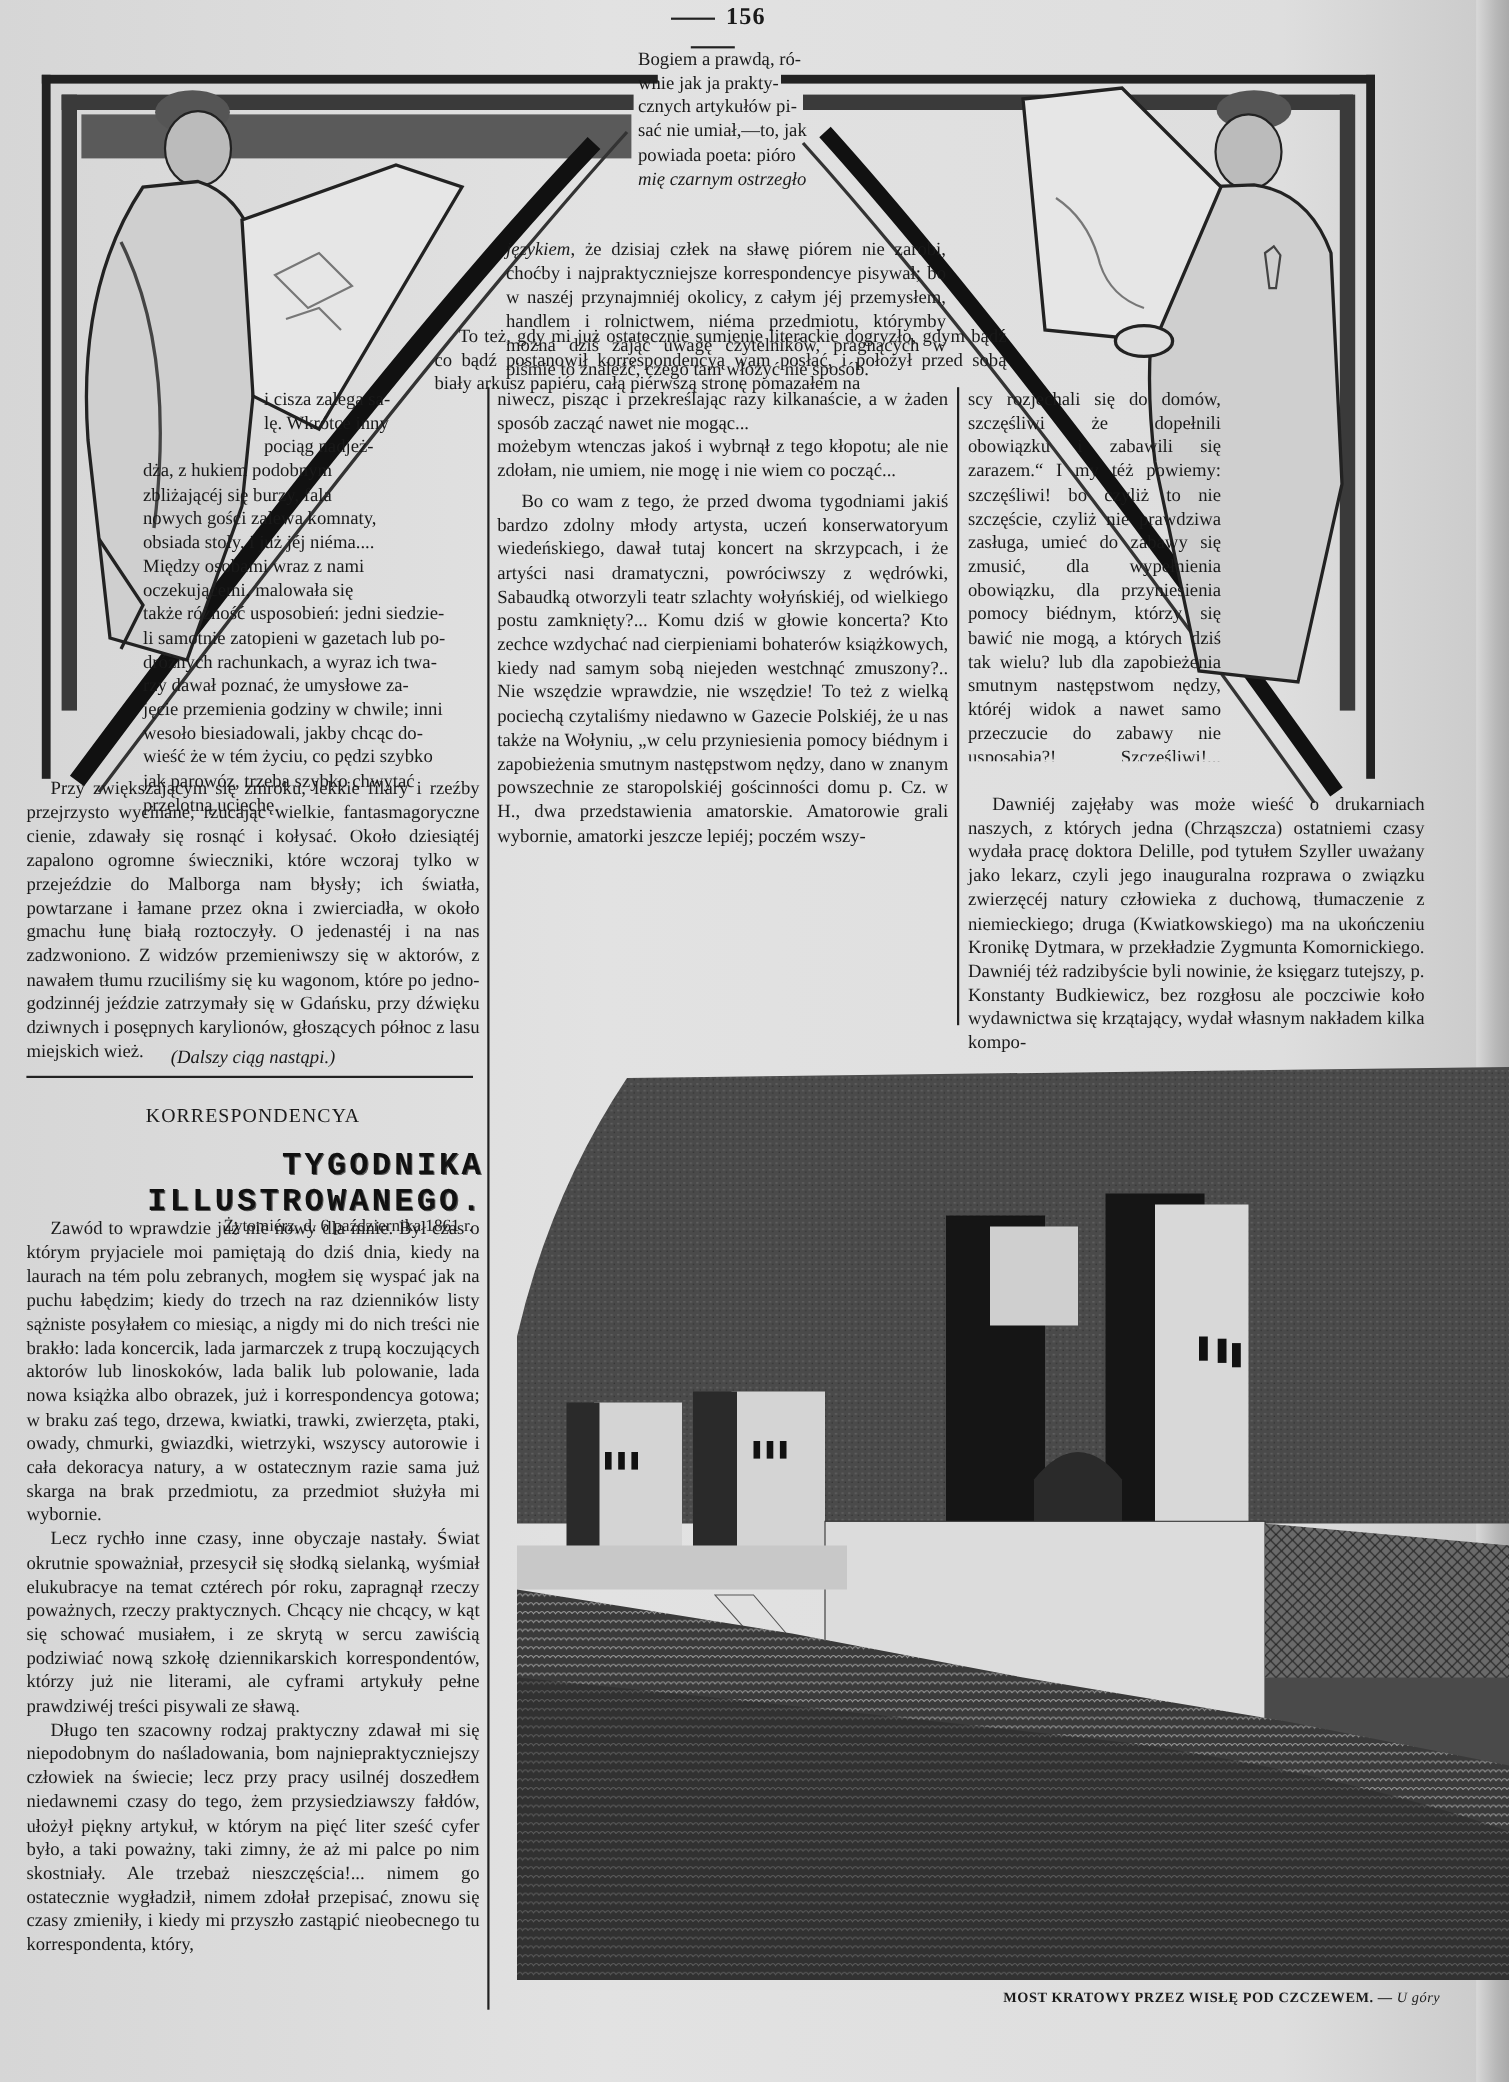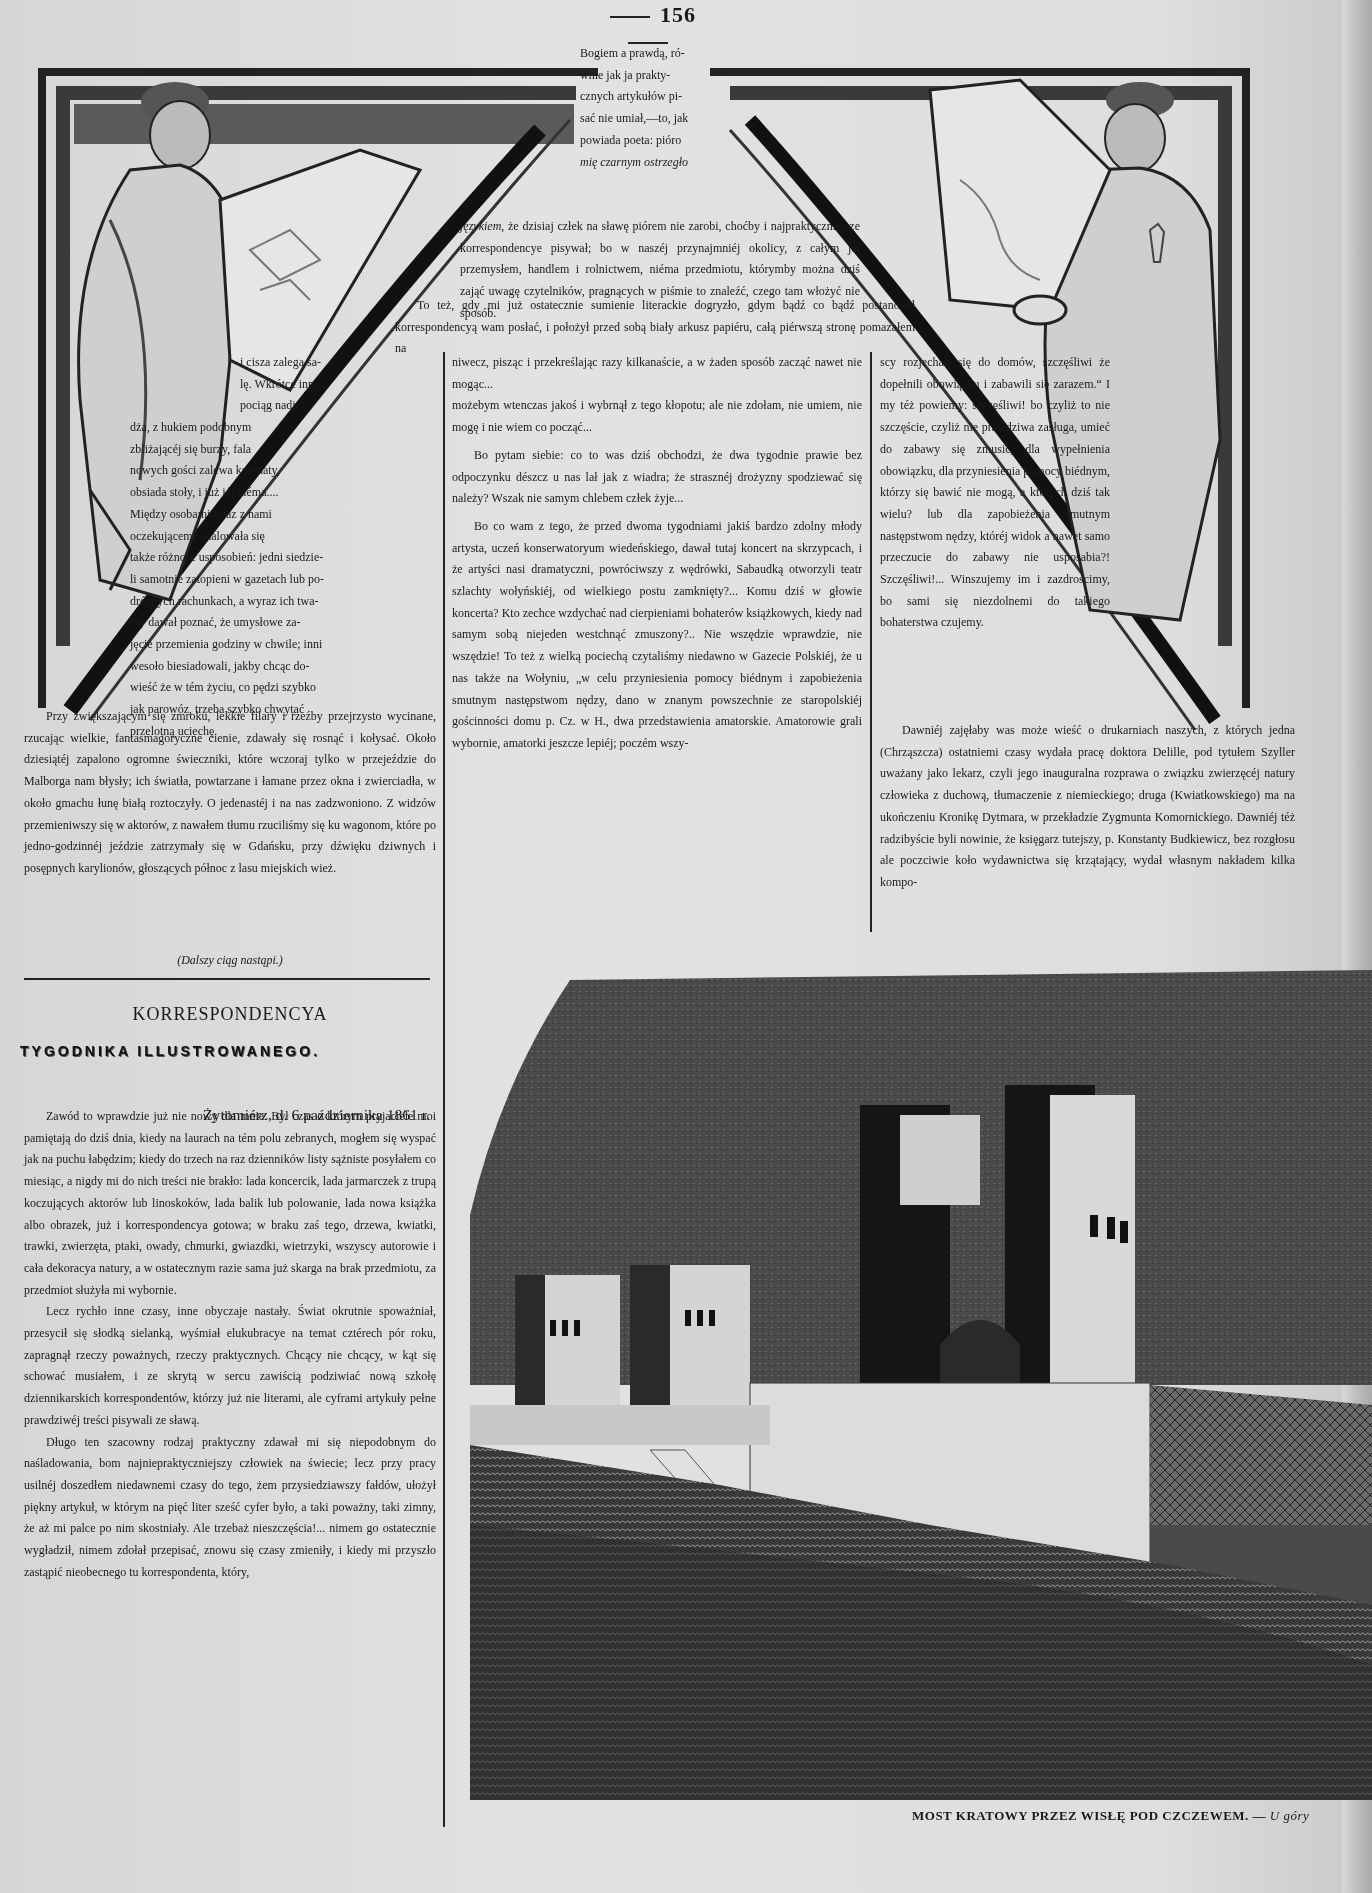--- a/index.html
+++ b/index.html
@@ -4,31 +4,31 @@
 <style>
   html,body{margin:0;padding:0;}
   body{width:1372px;height:1893px;background:#dcdcdc;position:relative;overflow:hidden;
        font-family:"Liberation Serif","DejaVu Serif",serif;color:#1a1a1a;}
   .page{position:absolute;left:0;top:0;width:1372px;height:1893px;
         background:linear-gradient(90deg,#d6d6d6 0%,#e2e2e2 40%,#dedede 85%,#c9c9c9 100%);}
   .binding{position:absolute;right:0;top:0;width:30px;height:1893px;
            background:linear-gradient(90deg,#d8d8d8,#b8b8b8 60%,#a9a9a9);}
   .pgnum{position:absolute;top:2px;left:578px;width:140px;text-align:center;font-size:22px;font-weight:bold;letter-spacing:1px;}
   .pgnum::before,.pgnum::after{content:"";display:inline-block;width:40px;height:2px;background:#222;vertical-align:middle;margin:0 10px;}
-  .txt{position:absolute;font-size:12px;line-height:21.7px;text-align:justify;font-family:Liberation Serif, serif;}
+  .txt{position:absolute;font-size:17px;line-height:21.7px;text-align:justify;font-family:Liberation Serif, serif;}
   .txt p{margin:0;}
   .ind{text-indent:22px;}
   .it{font-style:italic;}
   .vline{position:absolute;width:2px;background:#222;}
   .hline{position:absolute;height:2px;background:#222;}
   .figure{position:absolute;}
   .verse{margin:12px 0 12px 28px !important;text-align:left;}
   .h1{position:absolute;left:20px;width:420px;text-align:center;font-size:18px;letter-spacing:1px;}
-  .h2{position:absolute;left:20px;width:420px;text-align:left;font-family:Liberation Sans, sans-serif;
-      font-weight:bold;font-size:14px;letter-spacing:3px;color:#111;text-shadow:1px 1px 0 #555;}
+  .h2{position:absolute;left:20px;width:420px;text-align:right;font-family:Liberation Mono, monospace;
+      font-weight:bold;font-size:29px;letter-spacing:3px;color:#111;text-shadow:1px 1px 0 #555;}
   .dateline{position:absolute;left:20px;width:410px;text-align:right;font-size:15.6px;}
   .caption{position:absolute;left:912px;top:1808px;font-size:13px;font-weight:bold;letter-spacing:0.5px;white-space:nowrap;}
   .caption .gory{font-weight:normal;font-style:italic;}
   .engraving{position:absolute;left:470px;top:965px;width:902px;height:835px;}
 </style>
 </head>
 <body>
 
 <div class="page">
   <div class="binding"></div>
@@ -131,21 +131,20 @@
     <p class="ind">Lecz rychło inne czasy, inne obyczaje nastały. Świat okrutnie spoważniał, przesycił się słodką sielanką, wyśmiał elukubracye na temat cztérech pór roku, zapragnął rzeczy poważnych, rzeczy praktycznych. Chcący nie chcący, w kąt się schować musiałem, i ze skrytą w sercu zawiścią podziwiać nową szkołę dziennikarskich korrespondentów, którzy już nie literami, ale cyframi artykuły pełne prawdziwéj treści pisywali ze sławą.</p>
     <p class="ind">Długo ten szacowny rodzaj praktyczny zdawał mi się niepodobnym do naśladowania, bom najniepraktyczniejszy człowiek na świecie; lecz przy pracy usilnéj doszedłem niedawnemi czasy do tego, żem przysiedziawszy fałdów, ułożył piękny artykuł, w którym na pięć liter sześć cyfer było, a taki poważny, taki zimny, że aż mi palce po nim skostniały. Ale trzebaż nieszczęścia!... nimem go ostatecznie wygładził, nimem zdołał przepisać, znowu się czasy zmieniły, i kiedy mi przyszło zastąpić nieobecnego tu korrespondenta, który,</p>
   </div>
 
   <div class="vline" style="left:443px;top:352px;height:1475px;"></div>
   <div class="vline" style="left:870px;top:352px;height:580px;"></div>
 
   <div class="txt" style="left:452px;top:352px;width:410px;">
     <p>niwecz, pisząc i przekreślając razy kilkanaście, a w żaden sposób zacząć nawet nie mogąc...</p>
     <p>możebym wtenczas jakoś i wybrnął z tego kłopotu; ale nie zdołam, nie umiem, nie mogę i nie wiem co począć...</p>
-    <p class="ind" style="margin-top:6px">Bo pytam siebie: co to was dziś obchodzi, że dwa tygodnie prawie bez odpoczynku dészcz u nas lał jak z wiadra; że strasznéj drożyzny spodziewać się należy? Wszak nie samym chlebem człek żyje...</p>
     <p class="ind" style="margin-top:6px">Bo co wam z tego, że przed dwoma tygodniami jakiś bardzo zdolny młody artysta, uczeń konserwatoryum wiedeńskiego, dawał tutaj koncert na skrzypcach, i że artyści nasi dramatyczni, powróciwszy z wędrówki, Sabaudką otworzyli teatr szlachty wołyńskiéj, od wielkiego postu zamknięty?... Komu dziś w głowie koncerta? Kto zechce wzdychać nad cierpieniami bohaterów książkowych, kiedy nad samym sobą niejeden westchnąć zmuszony?.. Nie wszędzie wprawdzie, nie wszędzie! To też z wielką pociechą czytaliśmy niedawno w Gazecie Polskiéj, że u nas także na Wołyniu, „w celu przyniesienia pomocy biédnym i zapobieżenia smutnym następstwom nędzy, dano w znanym powszechnie ze staropolskiéj gościnności domu p. Cz. w H., dwa przedstawienia amatorskie. Amatorowie grali wybornie, amatorki jeszcze lepiéj; poczém wszy-</p>
   </div>
 
   <div class="txt" style="left:880px;top:352px;width:230px;">
     <p style="height:340px;overflow:hidden;">scy rozjechali się do domów, szczęśliwi że dopełnili obowiązku i zabawili się zarazem.“ I my téż powiemy: szczęśliwi! bo czyliż to nie szczęście, czyliż nie prawdziwa zasługa, umieć do zabawy się zmusić, dla wypełnienia obowiązku, dla przyniesienia pomocy biédnym, którzy się bawić nie mogą, a których dziś tak wielu? lub dla zapobieżenia smutnym następstwom nędzy, któréj widok a nawet samo przeczucie do zabawy nie usposabia?! Szczęśliwi!... Winszujemy im i zazdrościmy, bo sami się niezdolnemi do takiego bohaterstwa czujemy.</p>
   </div>
   <div class="txt ind" style="left:880px;top:720px;width:415px;">
     <p>Dawniéj zajęłaby was może wieść o drukarniach naszych, z których jedna (Chrząszcza) ostatniemi czasy wydała pracę doktora Delille, pod tytułem Szyller uważany jako lekarz, czyli jego inauguralna rozprawa o związku zwierzęcéj natury człowieka z duchową, tłumaczenie z niemieckiego; druga (Kwiatkowskiego) ma na ukończeniu Kronikę Dytmara, w przekładzie Zygmunta Komornickiego. Dawniéj téż radzibyście byli nowinie, że księgarz tutejszy, p. Konstanty Budkiewicz, bez rozgłosu ale poczciwie koło wydawnictwa się krzątający, wydał własnym nakładem kilka kompo-</p>
   </div>
 

